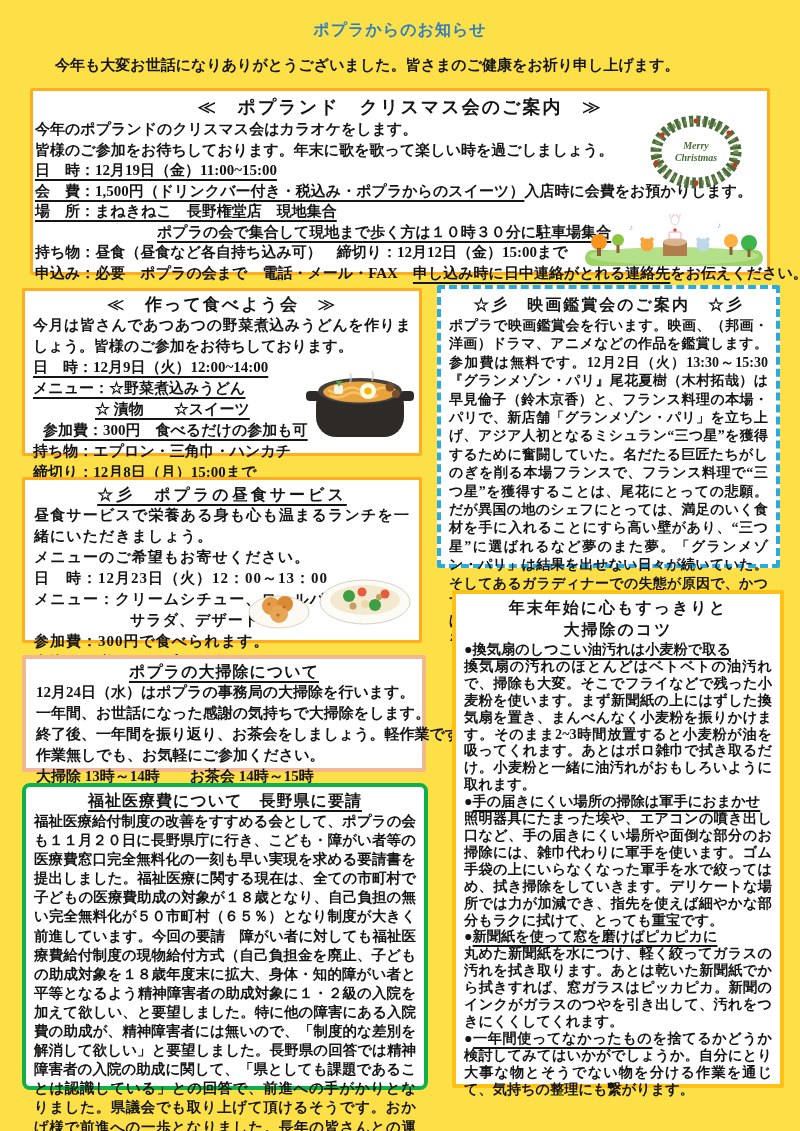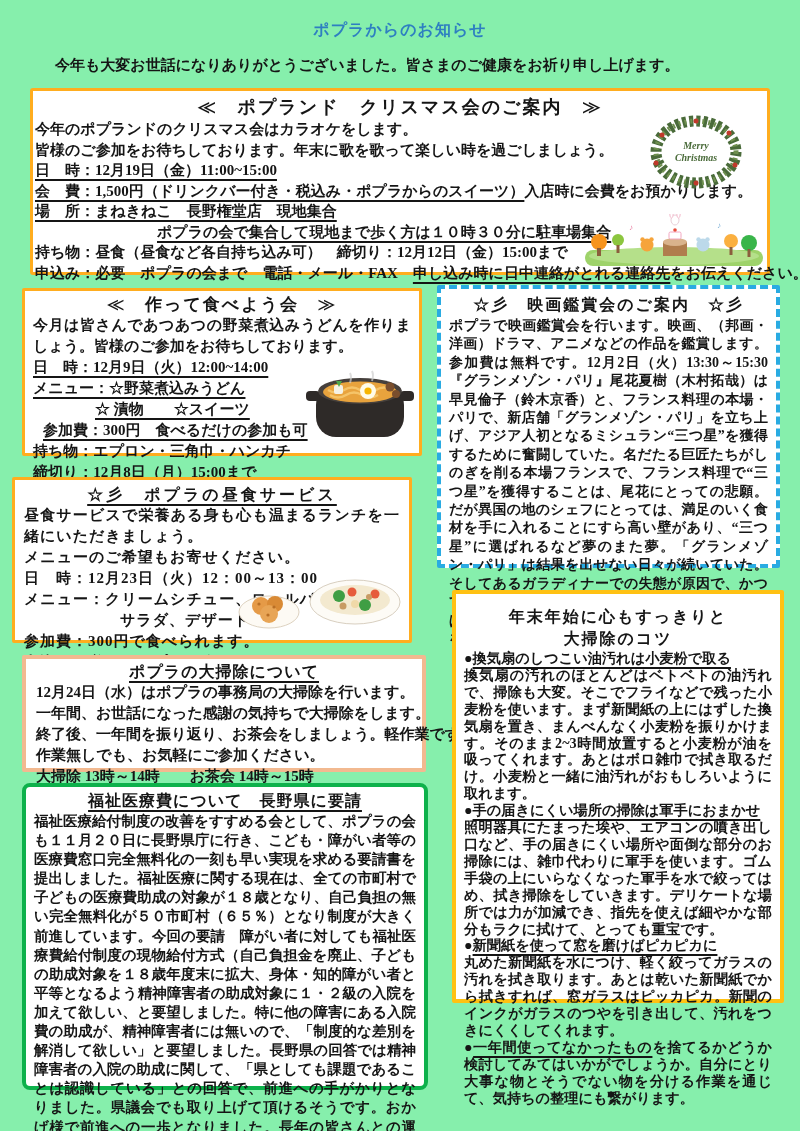--- a/index.html
+++ b/index.html
@@ -1,16 +1,16 @@
 <!DOCTYPE html>
 <html><head>
 <meta charset="utf-8">
 <style>
   html,body{margin:0;padding:0;background:#fff;}
-  .page{position:relative;width:800px;height:1131px;background:#86efac;overflow:hidden;
+  .page{position:relative;width:800px;height:1131px;background:#fde047;overflow:hidden;
         font-family:"Liberation Serif","DejaVu Serif",serif;color:#151515;}
   .box{position:absolute;background:#fff;box-sizing:border-box;}
   .ttl{text-align:center;font-weight:bold;}
   .u{text-decoration:underline;text-underline-offset:4px;text-decoration-thickness:1.5px;}
   .row{white-space:nowrap;}
   .jbody{text-align:justify;}
   
   .page-title{position:absolute;top:20px;left:0;width:100%;text-align:center;
               font-weight:bold;font-size:16px;letter-spacing:1px;color:#2e7fc1;
               font-family:"Liberation Sans","DejaVu Sans",sans-serif;}
@@ -22,38 +22,38 @@
   .xmas .walk{padding-left:122px;}
   .wreath{position:absolute;top:22px;right:14px;}
   .forest{position:absolute;bottom:4px;right:4px;}
   
   .cook{left:22px;top:288px;width:400px;height:168px;border:3px solid #ffad1f;border-radius:2px;
         padding:3px 8px;font-size:15px;font-weight:600;line-height:21px;}
   .cook .ttl{font-size:17px;letter-spacing:2px;}
   .cook .ind{padding-left:62px;}
   .cook .ind2{padding-left:10px;}
   .pot{position:absolute;right:5px;bottom:4px;}
-  .lunch{left:12px;top:477px;width:400px;height:166px;border:3px solid #ffad1f;border-radius:2px;
+  .lunch{left:22px;top:477px;width:400px;height:166px;border:3px solid #ffad1f;border-radius:2px;
          padding:4px 9px;font-size:15px;font-weight:600;line-height:21px;letter-spacing:1px;}
   .lunch .ttl{font-size:16px;letter-spacing:3px;}
   .lunch .ind{padding-left:96px;}
   .karaage{position:absolute;right:108px;bottom:8px;}
   .stew{position:absolute;right:6px;bottom:12px;}
   .clean{left:22px;top:655px;width:404px;height:117px;border:4px solid #f2b990;border-radius:2px;
          padding:2px 10px;font-size:15px;font-weight:600;line-height:21px;}
   .clean .ttl{font-size:16px;letter-spacing:1px;}
   .welfare{left:22px;top:783px;width:406px;height:307px;border:4px solid #0db14b;border-radius:8px;
            padding:3px 8px;font-size:14.5px;font-weight:600;line-height:19.1px;}
   .welfare .ttl{font-size:16px;letter-spacing:1px;line-height:22px;}
   
   .movie{left:437px;top:285px;width:343px;height:283px;border:4px dashed #29abe2;border-radius:2px;
          padding:4px 8px;font-size:14px;font-weight:600;line-height:18.4px;}
   .movie .ttl{font-size:16px;letter-spacing:2px;line-height:24px;}
-  .tips{left:452px;top:590px;width:332px;height:413px;border:4px solid #ffc113;border-radius:2px;
-        padding:12px 8px;font-size:14.2px;font-weight:600;line-height:16.9px;}
+  .tips{left:452px;top:590px;width:332px;height:498px;border:4px solid #ffc113;border-radius:2px;
+        padding:3px 8px;font-size:14.2px;font-weight:600;line-height:16.9px;}
   .tips .ttl{font-size:16px;line-height:22px;letter-spacing:2px;}
   .tips .sec{margin:0;}
 </style>
 </head>
 <body>
 
 <div class="page">
 
   <div class="page-title">ポプラからのお知らせ</div>
   <div class="intro">　今年も大変お世話になりありがとうございました。皆さまのご健康をお祈り申し上げます。</div>

